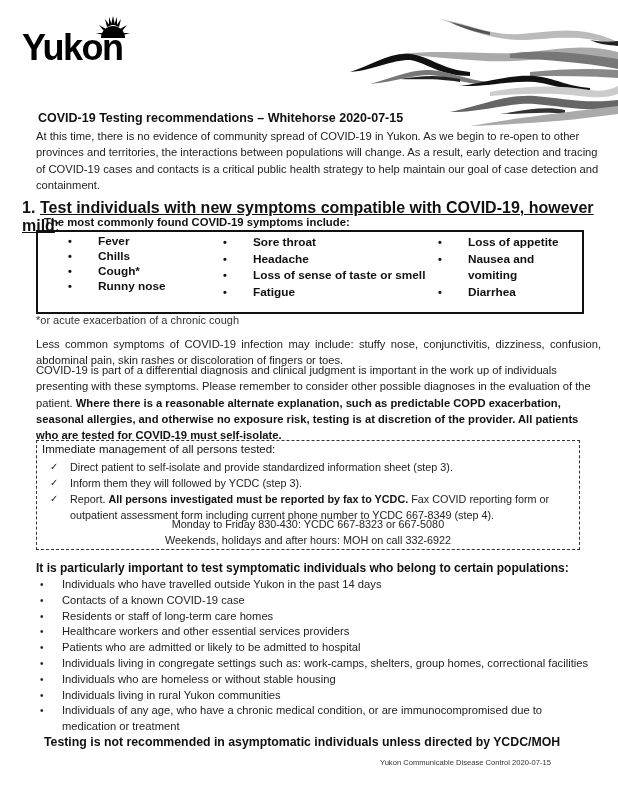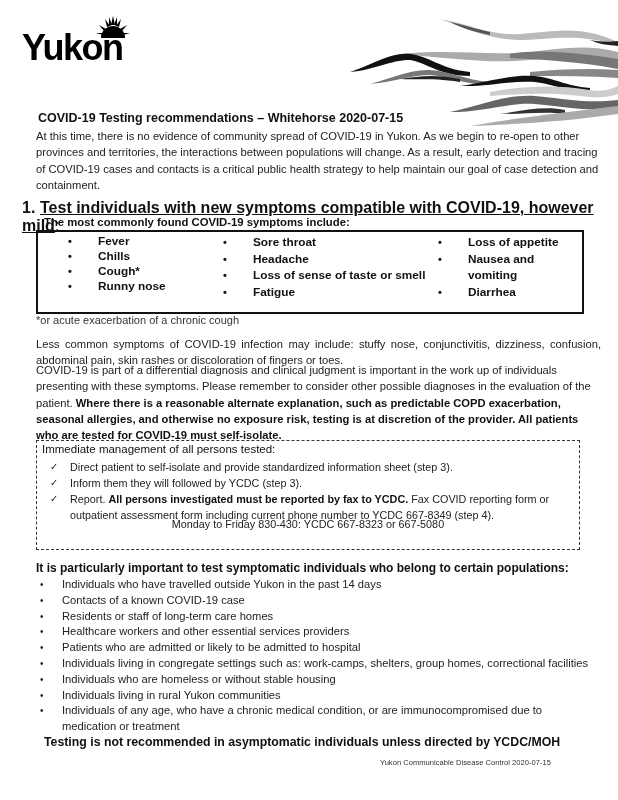--- a/index.html
+++ b/index.html
@@ -142,20 +142,21 @@
     <li>
       <span class="chk">✓</span>
       <span>Inform them they will followed by YCDC (step 3).</span>
     </li>
     <li>
       <span class="chk">✓</span>
       <span>Report. </span><b>All persons investigated must be reported by fax to YCDC.</b><span> Fax COVID reporting form or outpatient assessment form including current phone number to YCDC 667-8349 (step 4).</span>
     </li>
   </ul>
   <div class="mgmt-center mc1">Monday to Friday 830-430: YCDC 667-8323 or 667-5080</div>
+  <div class="mgmt-center mc2">Weekends, holidays and after hours: MOH on call 332-6922</div>
 </div>
 
 <div class="abs pop-head">It is particularly important to test symptomatic individuals who belong to certain populations:</div>
 <ul class="abs pop-list">
   <li>Individuals who have travelled outside Yukon in the past 14 days</li>
   <li>Contacts of a known COVID-19 case</li>
   <li>Residents or staff of long-term care homes</li>
   <li>Healthcare workers and other essential services providers</li>
   <li>Patients who are admitted or likely to be admitted to hospital</li>
   <li>Individuals living in congregate settings such as: work-camps, shelters, group homes, correctional facilities</li>

